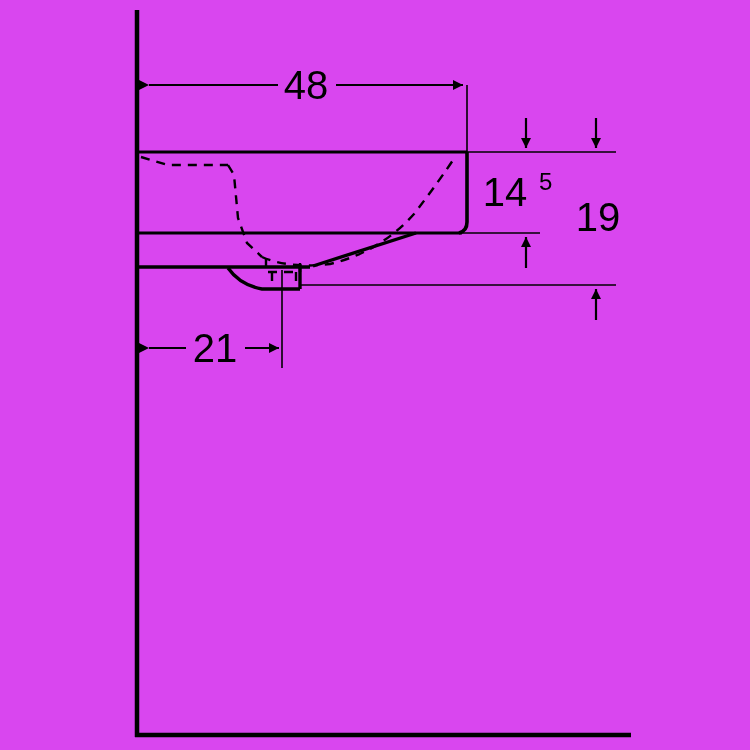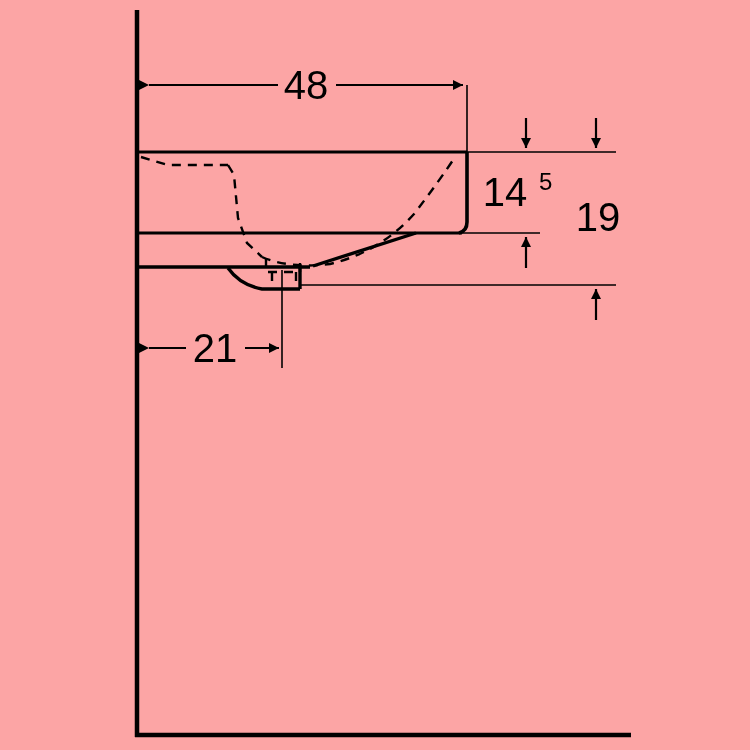--- a/index.html
+++ b/index.html
@@ -8,21 +8,21 @@
     padding: 0;
     background: #ffffff;
   }
   body {
     font-family: "Liberation Sans", sans-serif;
   }
   #drawing-root {
     position: relative;
     width: 750px;
     height: 750px;
-    background: #fca5a5;
+    background: #d946ef;
     overflow: hidden;
   }
   #drawing-svg {
     display: block;
     width: 750px;
     height: 750px;
   }
   .dim-text {
     font-family: "Liberation Sans", sans-serif;
     font-size: 40px;

